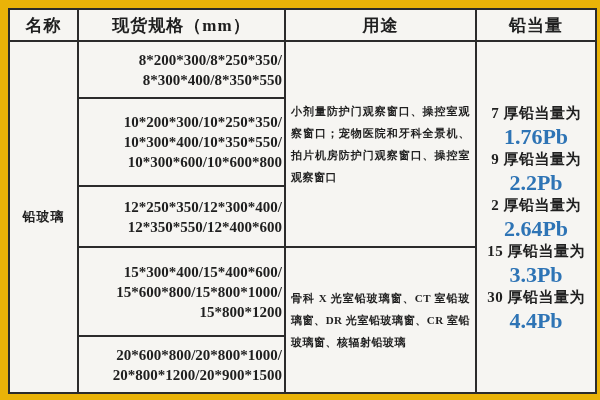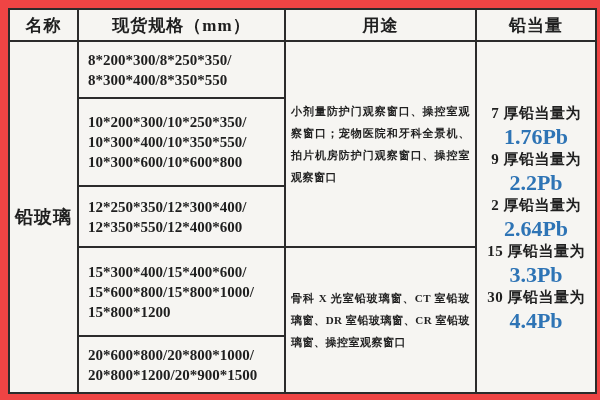--- a/index.html
+++ b/index.html
@@ -2,51 +2,51 @@
 <html><head>
 <meta charset="utf-8">
 <style>
   * { margin: 0; padding: 0; box-sizing: border-box; }
   html, body {
     width: 600px; height: 400px;
     background: #ffffff;
     font-family: "Liberation Serif", "DejaVu Serif", serif;
     overflow: hidden;
   }
-  .page { position: relative; width: 600px; height: 400px; background: #ef4444; }
+  .page { position: relative; width: 600px; height: 400px; background: #eab308; }
   table.spec-table {
     position: absolute; left: 8px; top: 8px;
     width: 587px; height: 384px;
     border-collapse: collapse;
     table-layout: fixed;
     background: #f6f5f2;
   }
   .spec-table td, .spec-table th {
     border: 2px solid #2b2b2b;
     color: #1f1f1f;
     font-weight: bold;
     vertical-align: middle;
     overflow: hidden;
   }
   .spec-table th {
     font-size: 17px;
     text-align: center;
     letter-spacing: 1px;
   }
   .cell-name {
-    font-size: 18px;
+    font-size: 13px;
     text-align: center;
     letter-spacing: 1px;
   }
   .cell-spec {
     font-size: 15px;
-    text-align: left;
+    text-align: right;
     white-space: pre-line;
     line-height: 20px;
-    padding: 2px 9px;
+    padding: 2px 2px;
   }
   .cell-usage {
     font-size: 11px;
     line-height: 22px;
     padding: 4px 5px;
     text-align: justify;
     letter-spacing: 0.5px;
   }
   .cell-lead {
     text-align: center;
@@ -116,21 +116,21 @@
 10*300*600/10*600*800</td>
     </tr>
     <tr style="height:61px">
       <td class="cell-spec">12*250*350/12*300*400/
 12*350*550/12*400*600</td>
     </tr>
     <tr style="height:89px">
       <td class="cell-spec">15*300*400/15*400*600/
 15*600*800/15*800*1000/
 15*800*1200</td>
-      <td class="cell-usage" rowspan="2">骨科 X 光室铅玻璃窗、CT 室铅玻璃窗、DR 室铅玻璃窗、CR 室铅玻璃窗、操控室观察窗口</td>
+      <td class="cell-usage" rowspan="2">骨科 X 光室铅玻璃窗、CT 室铅玻璃窗、DR 光室铅玻璃窗、CR 室铅玻璃窗、核辐射铅玻璃</td>
     </tr>
     <tr style="height:57px">
       <td class="cell-spec">20*600*800/20*800*1000/
 20*800*1200/20*900*1500</td>
     </tr>
   </tbody>
     </table>
 </div>
 
 </body></html>

